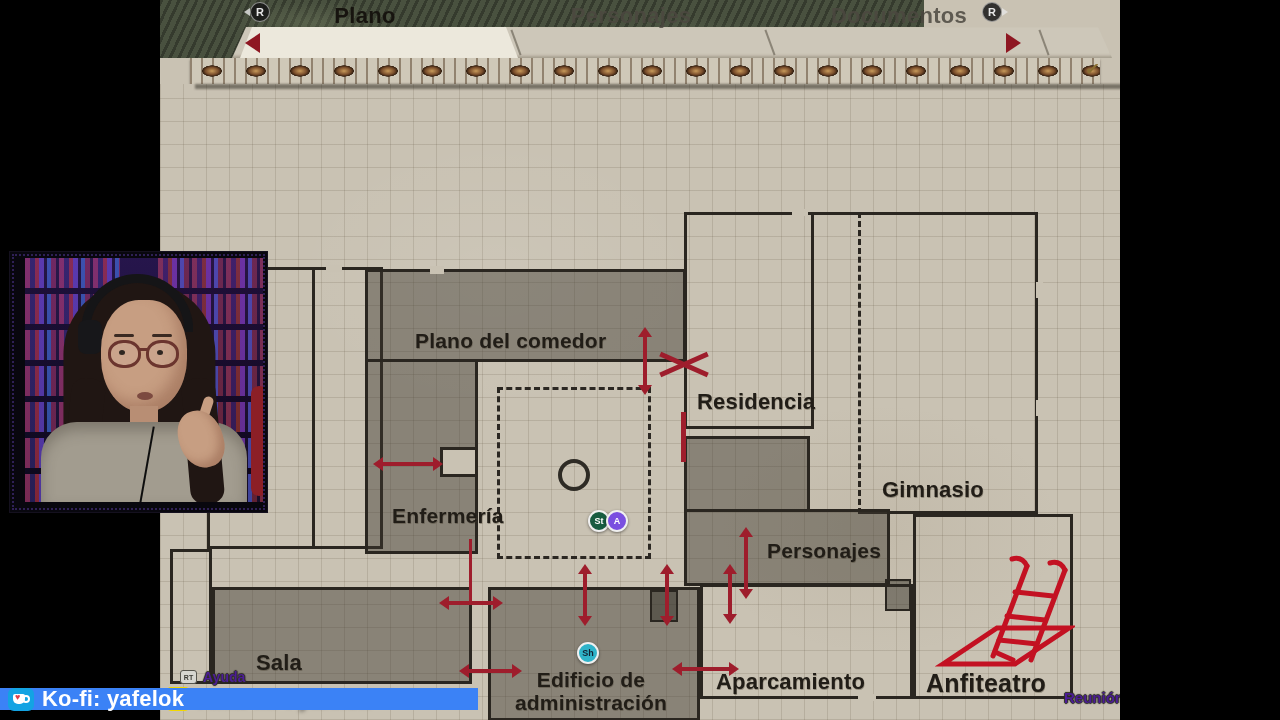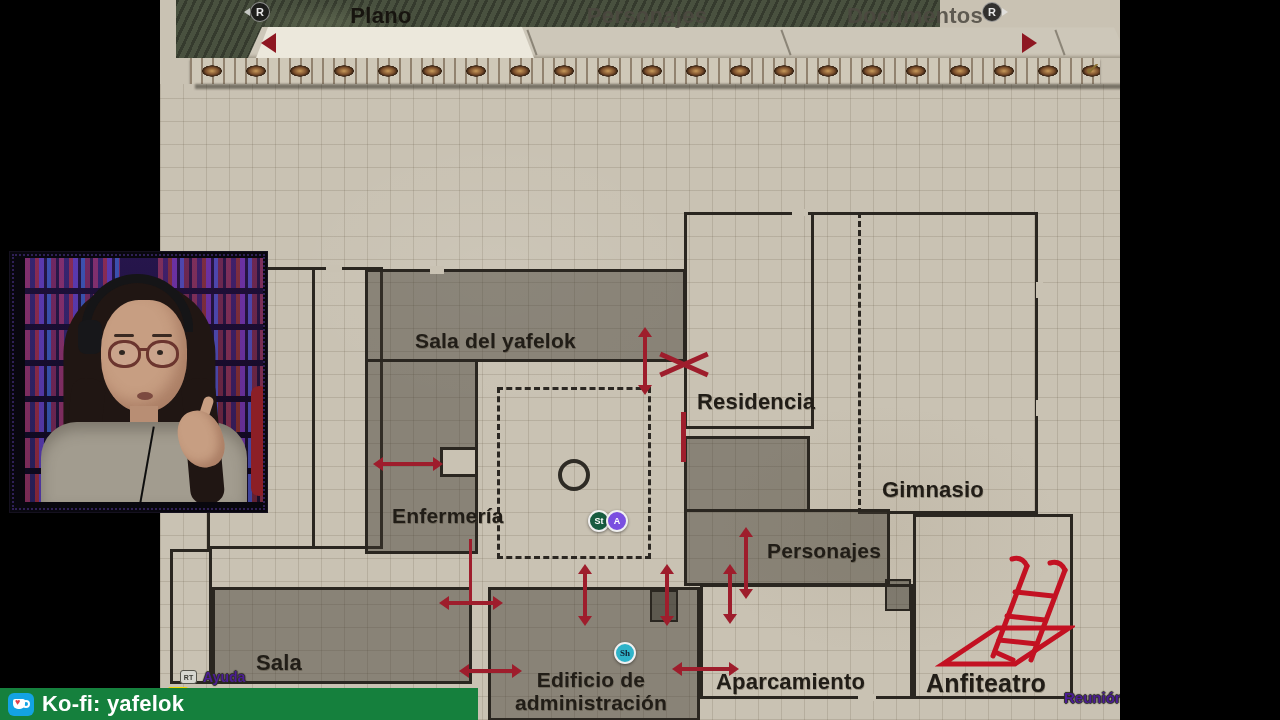--- a/index.html
+++ b/index.html
@@ -3,21 +3,21 @@
 <meta charset="utf-8">
 <style>
   html,body{margin:0;padding:0;background:#000;}
   *{box-sizing:border-box;font-family:"Liberation Sans",sans-serif;}
   .stage{position:relative;width:1280px;height:720px;background:#000;overflow:hidden;}
 
   
   .game-area{position:absolute;left:160px;top:0;width:960px;height:720px;overflow:hidden;background:#c9c2b3;}
 
   
-  .top-zone{position:absolute;left:16px;top:0;width:764px;height:58px;
+  .top-zone{position:absolute;left:0;top:0;width:764px;height:58px;
     background:#49513f;
     background-image:
       radial-gradient(ellipse 120px 30px at 20% 40%, rgba(120,130,100,.35), transparent 70%),
       radial-gradient(ellipse 140px 26px at 70% 60%, rgba(90,100,80,.4), transparent 70%),
       repeating-linear-gradient(115deg, rgba(0,0,0,.28) 0 3px, transparent 3px 8px);}
   .tab-band{position:absolute;left:72px;top:27px;width:880px;height:31px;background:#cdc7b9;
     clip-path:polygon(14px 0, calc(100% - 14px) 0, 100% 100%, 0 100%);
     box-shadow:inset 0 -2px 3px rgba(90,80,60,.35);}
   .tab-active-bg{position:absolute;left:8px;top:0;width:278px;height:31px;background:#ece8dc;
     clip-path:polygon(12px 0, calc(100% - 12px) 0, 100% 100%, 0 100%);}
@@ -104,21 +104,21 @@
   .ybtn{width:17px;height:17px;border-radius:50%;background:radial-gradient(circle at 35% 30%, #f4df6a, #d9b427 70%, #a9850f);
     border:1px solid #6b5a14;color:#3a3112;font-size:11px;font-weight:bold;
     display:flex;align-items:center;justify-content:center;}
 
   .alias-row{position:absolute;display:flex;align-items:center;gap:8px;z-index:30;}
   .alias-icon{width:24px;height:24px;border-radius:5px;background:#f2d800;display:flex;align-items:center;justify-content:center;}
   .alias-oval{width:16px;height:11px;background:#eef4ff;border:2px solid #3a78d6;border-radius:50%;}
   .alias-text{color:#fff;font-size:21px;font-weight:600;text-shadow:0 1px 4px rgba(0,0,0,.65);}
 
   
-  .kofi-bar{position:absolute;left:0;top:688px;width:478px;height:32px;background:#15803d;z-index:40;display:flex;align-items:center;}
+  .kofi-bar{position:absolute;left:0;top:688px;width:478px;height:22px;background:#3b82f6;z-index:40;display:flex;align-items:center;}
   .kofi-icon{width:26px;height:23px;margin-left:8px;border-radius:6px;background:#13a3e3;position:relative;}
   .kofi-cup{position:absolute;left:5px;top:6px;width:12px;height:10px;background:#fff;border-radius:2px 2px 5px 5px;}
   .kofi-cup::before{content:"";position:absolute;right:-5px;top:1px;width:4px;height:4px;border:2px solid #fff;border-radius:50%;}
   .kofi-cup::after{content:"\2665";position:absolute;left:2px;top:-2px;color:#e23f4a;font-size:9px;}
   .kofi-text{color:#fff;font-size:22px;font-weight:bold;margin-left:8px;letter-spacing:.2px;}
 
   
   .webcam{position:absolute;left:10px;top:252px;width:257px;height:260px;background:#08070e;z-index:20;
     outline:2px dotted rgba(120,80,220,.35);outline-offset:-4px;box-shadow:0 0 0 1px #14101e;}
   .cam-video{position:absolute;left:15px;top:6px;width:238px;height:244px;overflow:hidden;background:#161030;}
@@ -239,33 +239,33 @@
           <path d="M96,108 L130,18"></path>
           <path d="M64,88 L102,92"></path>
           <path d="M72,64 L110,68"></path>
           <path d="M80,40 L118,44"></path>
           <path d="M92,14 q-5,-10 -15,-7"></path>
           <path d="M130,18 q-5,-10 -15,-7"></path>
           <path d="M60,100 L78,108"></path>
         </g>
       </svg>
 
-      <div class="room-label" style="left:255px;top:245px;font-size:21px;">Sala del yafelok</div>
+      <div class="room-label" style="left:255px;top:245px;font-size:21px;">Plano del comedor</div>
       <div class="room-label" style="left:232px;top:420px;font-size:21px;">Enfermería</div>
       <div class="room-label" style="left:537px;top:305px;font-size:22px;text-align:right;">Residencia</div>
       <div class="room-label" style="left:722px;top:393px;font-size:22px;">Gimnasio</div>
       <div class="room-label" style="left:607px;top:455px;font-size:21px;">Personajes</div>
       <div class="room-label" style="left:96px;top:566px;font-size:22px;">Sala</div>
       <div class="room-label" style="left:556px;top:585px;font-size:22px;">Aparcamiento</div>
       <div class="room-label wrap" style="left:331px;top:584px;width:200px;font-size:21px;">Edificio de administración</div>
       <div class="room-label" style="left:766px;top:585px;font-size:25px;">Anfiteatro</div>
 
       <div class="badge st" style="left:428px;top:426px;">St</div>
       <div class="badge a" style="left:446px;top:426px;">A</div>
-      <div class="badge sh" style="left:454px;top:558px;font-family:Liberation Serif, serif;">Sh</div>
+      <div class="badge sh" style="left:417px;top:558px;">Sh</div>
     </div>
 
     <div class="hint-row" style="left:20px;top:669px;z-index:25;">
       <span class="key-btn">RT</span>
       <span class="hint-text" style="font-size:14px;">Ayuda</span>
     </div>
     <div class="hint-row" style="left:45px;top:689px;z-index:25;opacity:.9;">
       <span class="hint-text" style="font-size:14px;">Salir</span>
     </div>
     <div class="hint-row" style="left:866px;top:689px;z-index:25;margin-left:38px;">

